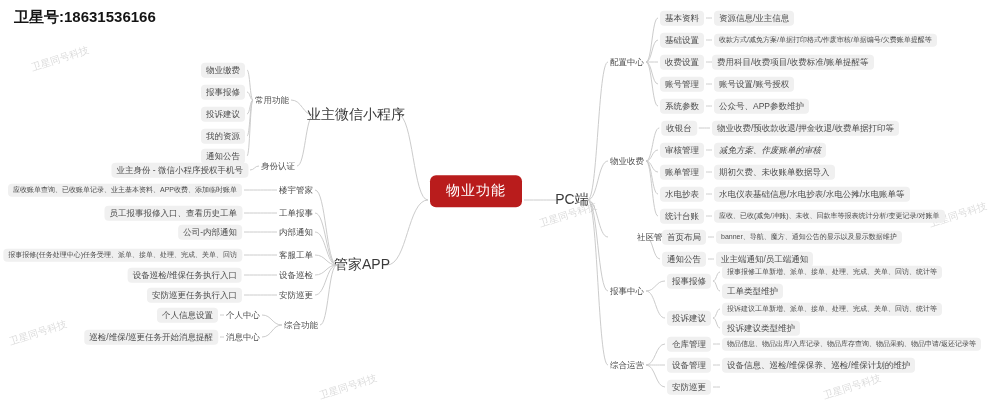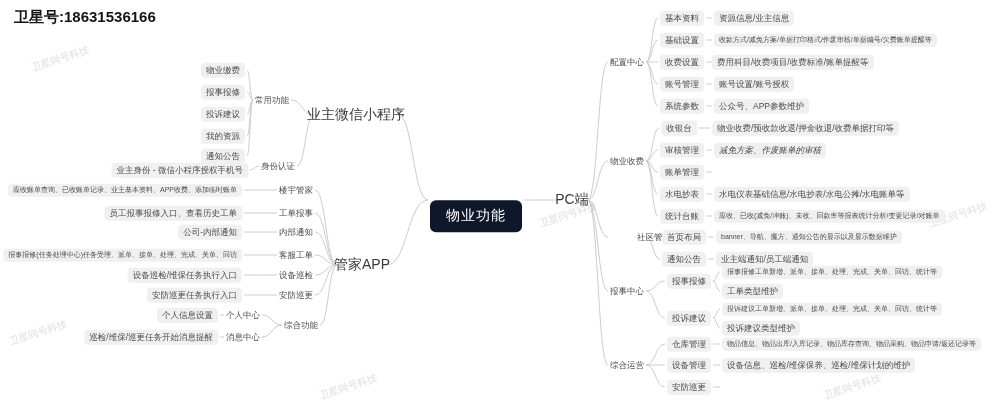--- a/index.html
+++ b/index.html
@@ -95,21 +95,21 @@
     </svg>
 
   <div class="header">卫星号:18631536166</div>
 
   <div class="wm" style="left:30px; top:52px;">卫星同号科技</div>
   <div class="wm" style="left:8px;  top:326px;">卫星同号科技</div>
   <div class="wm" style="left:318px;top:380px;">卫星同号科技</div>
   <div class="wm" style="left:538px;top:208px;">卫星同号科技</div>
   <div class="wm" style="left:822px;top:380px;">卫星同号科技</div>
   <div class="wm" style="left:928px;top:208px;">卫星同号科技</div>
-<div class="node root a-center" style="left: 476px; top: 216px; background: #0f172a; color: rgb(255, 255, 255);">物业功能</div>
+<div class="node root a-center" style="left: 476px; top: 191px; background: #b91c1c; color: rgb(255, 255, 255);">物业功能</div>
     <div class="node l1 a-center" style="left: 356px; top: 115px;">业主微信小程序</div>
     <div class="node l1 a-center" style="left: 362px; top: 265px;">管家APP</div>
     <div class="node l1 a-center" style="left: 572px; top: 200px;">PC端</div>
     <div class="node label a-center" style="left: 272px; top: 100px;">常用功能</div>
     <div class="node label a-center" style="left: 278px; top: 166px;">身份认证</div>
     <div class="node box a-right" style="left: 245px; top: 70px;">物业缴费</div>
     <div class="node box a-right" style="left: 245px; top: 92px;">报事报修</div>
     <div class="node box a-right" style="left: 245px; top: 114px;">投诉建议</div>
     <div class="node box a-right" style="left: 245px; top: 136px;">我的资源</div>
     <div class="node box a-right" style="left: 245px; top: 156px;">通知公告</div>
@@ -153,20 +153,21 @@
     <div class="node box a-center" style="left: 689px; top: 344px;">仓库管理</div>
     <div class="node box a-center" style="left: 689px; top: 365px;">设备管理</div>
     <div class="node box a-center" style="left: 689px; top: 387px;">安防巡更</div>
     <div class="node box a-left" style="left: 714px; top: 18px;">资源信息/业主信息</div>
     <div class="node box a-left tight" style="left: 714px; top: 40px;">收款方式/减免方案/单据打印格式/作废审核/单据编号/欠费账单提醒等</div>
     <div class="node box a-left" style="left: 712px; top: 62px;">费用科目/收费项目/收费标准/账单提醒等</div>
     <div class="node box a-left" style="left: 714px; top: 84px;">账号设置/账号授权</div>
     <div class="node box a-left" style="left: 714px; top: 106px;">公众号、APP参数维护</div>
     <div class="node box a-left" style="left: 712px; top: 128px;">物业收费/预收款收退/押金收退/收费单据打印等</div>
     <div class="node box a-left" style="left: 714px; top: 150px; font-style: italic;">减免方案、作废账单的审核</div>
+    <div class="node box a-left" style="left: 714px; top: 172px;">期初欠费、未收账单数据导入</div>
     <div class="node box a-left" style="left: 714px; top: 194px;">水电仪表基础信息/水电抄表/水电公摊/水电账单等</div>
     <div class="node box a-left tight" style="left: 714px; top: 216px;">应收、已收(减免/冲账)、未收、回款率等报表统计分析/变更记录/对账单</div>
     <div class="node box a-left tight" style="left: 716px; top: 237px;">banner、导航、魔方、通知公告的显示以及显示数据维护</div>
     <div class="node box a-left" style="left: 716px; top: 259px;">业主端通知/员工端通知</div>
     <div class="node box a-left tight" style="left: 722px; top: 272px;">报事报修工单新增、派单、接单、处理、完成、关单、回访、统计等</div>
     <div class="node box a-left" style="left: 722px; top: 291px;">工单类型维护</div>
     <div class="node box a-left tight" style="left: 722px; top: 309px;">投诉建议工单新增、派单、接单、处理、完成、关单、回访、统计等</div>
     <div class="node box a-left" style="left: 722px; top: 328px;">投诉建议类型维护</div>
     <div class="node box a-left tight" style="left: 722px; top: 344px;">物品信息、物品出库/入库记录、物品库存查询、物品采购、物品申请/返还记录等</div>
     <div class="node box a-left" style="left: 722px; top: 365px;">设备信息、巡检/维保保养、巡检/维保计划的维护</div>

